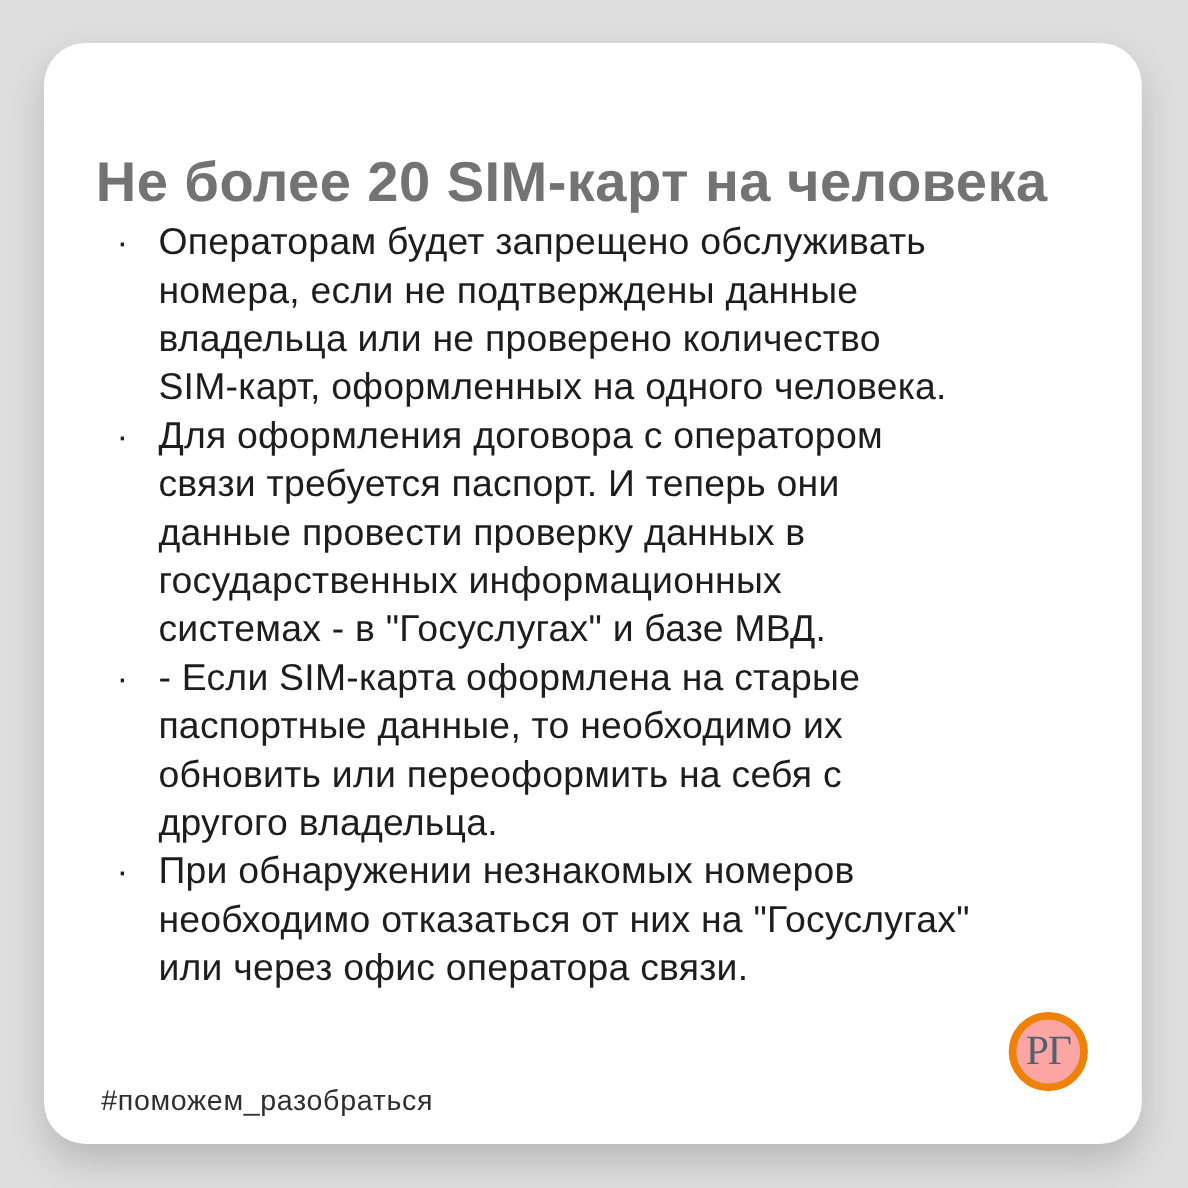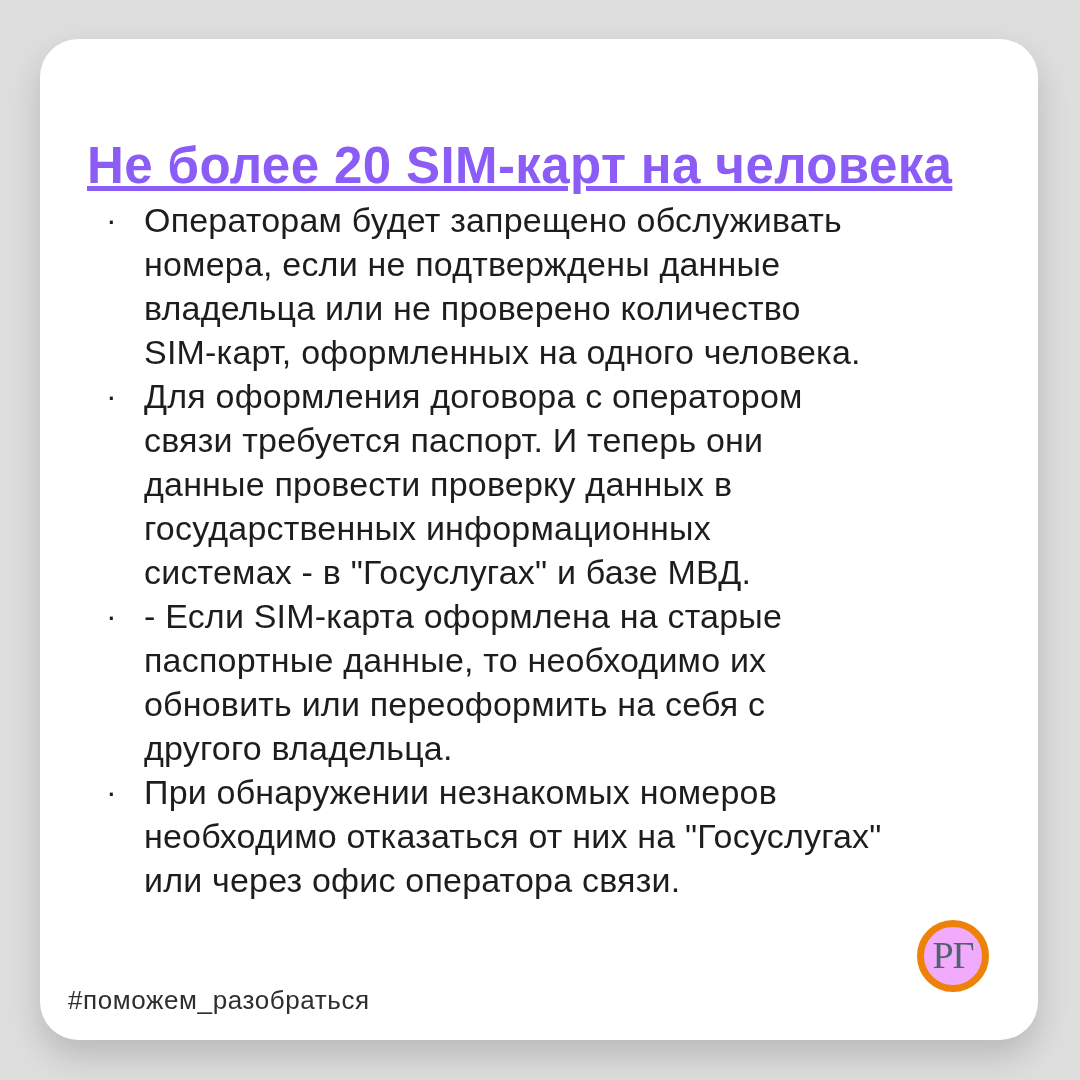--- a/index.html
+++ b/index.html
@@ -26,23 +26,22 @@
   }
   .title {
     position: absolute;
     left: 47px;
     top: 62px;
     width: 930px;
     font-size: 51px;
     font-weight: 700;
     letter-spacing: 0.4px;
     line-height: 1.2;
-    color: #8b5cf6;
+    color: #737373;
     white-space: nowrap;
-    text-decoration: underline;
   }
   .bullet-list {
     position: absolute;
     left: 62px;
     top: 159px;
     width: 910px;
     list-style: none;
     margin: 0;
     padding: 0;
   }
@@ -61,36 +60,36 @@
   .bullet-text {
     flex: 1 1 auto;
     font-size: 34px;
     line-height: 44px;
     letter-spacing: 0.2px;
     color: #1d1d1d;
     white-space: pre-line;
   }
   .hashtag {
     position: absolute;
-    left: 28px;
+    left: 52px;
     top: 946px;
     font-size: 26px;
     letter-spacing: 0.6px;
     color: #2e2e2e;
   }
   .logo-badge {
     position: absolute;
     left: 877px;
     top: 881px;
     width: 72px;
     height: 72px;
     box-sizing: border-box;
     border: 7px solid #ee8208;
     border-radius: 50%;
-    background: #f0abfc;
+    background: #fca5a5;
     display: flex;
     align-items: center;
     justify-content: center;
   }
   .logo-text {
     font-family: "Liberation Serif", serif;
     font-size: 38px;
     letter-spacing: -1px;
     color: #52616f;
     transform: translateY(-1px);

